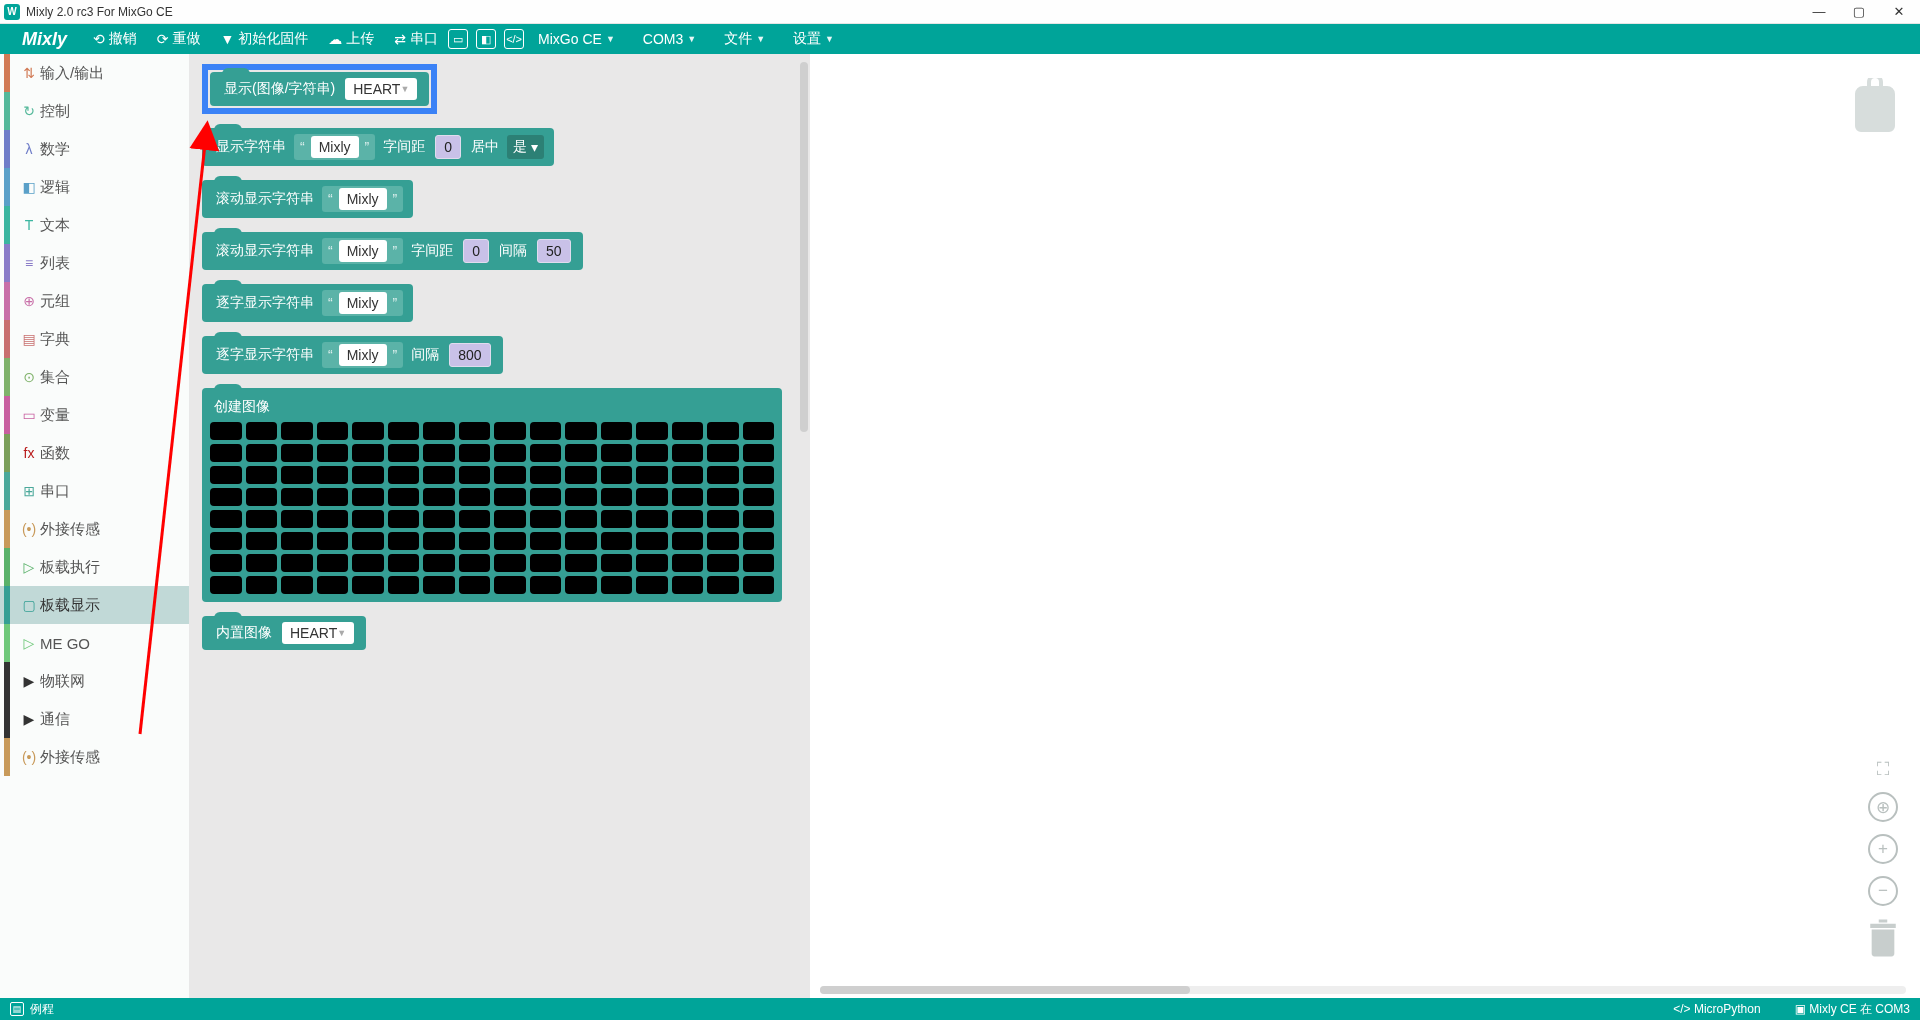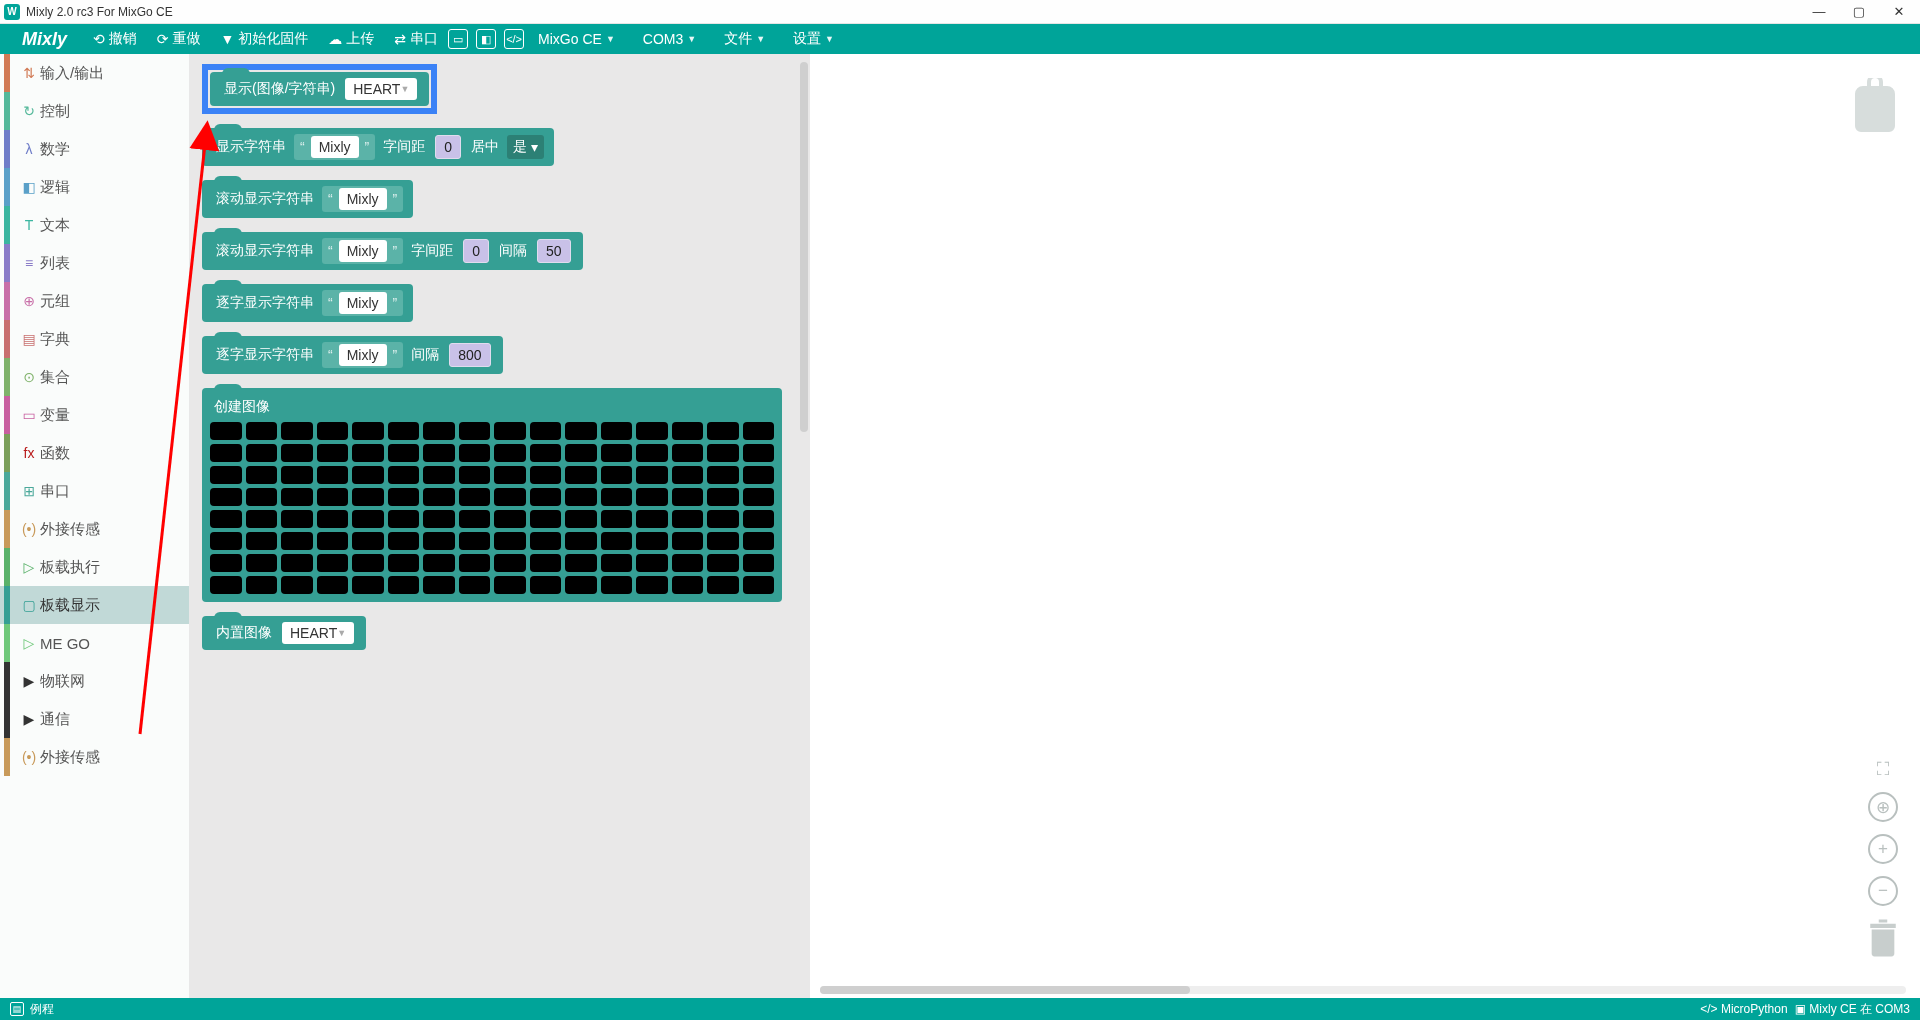--- a/index.html
+++ b/index.html
@@ -54,21 +54,21 @@
 .canvas{position:absolute;left:810px;right:0;top:0;bottom:0;background:#fff}
 .canvas .backpack{position:absolute;right:20px;top:24px;width:50px;height:56px;color:#cfd6d5}
 .canvas .tools{position:absolute;right:20px;bottom:40px;display:flex;flex-direction:column;gap:12px;align-items:center;color:#b9c0bf}
 .canvas .tools .tb{width:30px;height:30px;border:2px solid #b9c0bf;border-radius:50%;display:flex;align-items:center;justify-content:center;font-size:17px}
 
 
 .arrow-svg{position:absolute;left:130px;top:60px;pointer-events:none}
 
 
 .statusbar{height:22px;background:#00a499;display:flex;align-items:center;color:#fff;font-size:12px;padding:0 10px}
-.statusbar .right{margin-left:auto;display:flex;gap:7px;align-items:center}
+.statusbar .right{margin-left:auto;display:flex;gap:34px;align-items:center}
 .statusbar .sicon{width:14px;height:14px;display:inline-flex;align-items:center;justify-content:center;border:1px solid #fff;border-radius:2px;font-size:9px}
 
 
 .hscroll{position:absolute;left:820px;right:14px;bottom:4px;height:8px;background:#eee;border-radius:4px}
 .hscroll .thumb{height:8px;background:#cfcfcf;border-radius:4px;width:370px}
 .flyout .vscroll{position:absolute;right:2px;top:8px;width:8px;height:370px;background:#cfcfcf;border-radius:4px}
 </style>
 </head>
 <body>
 

